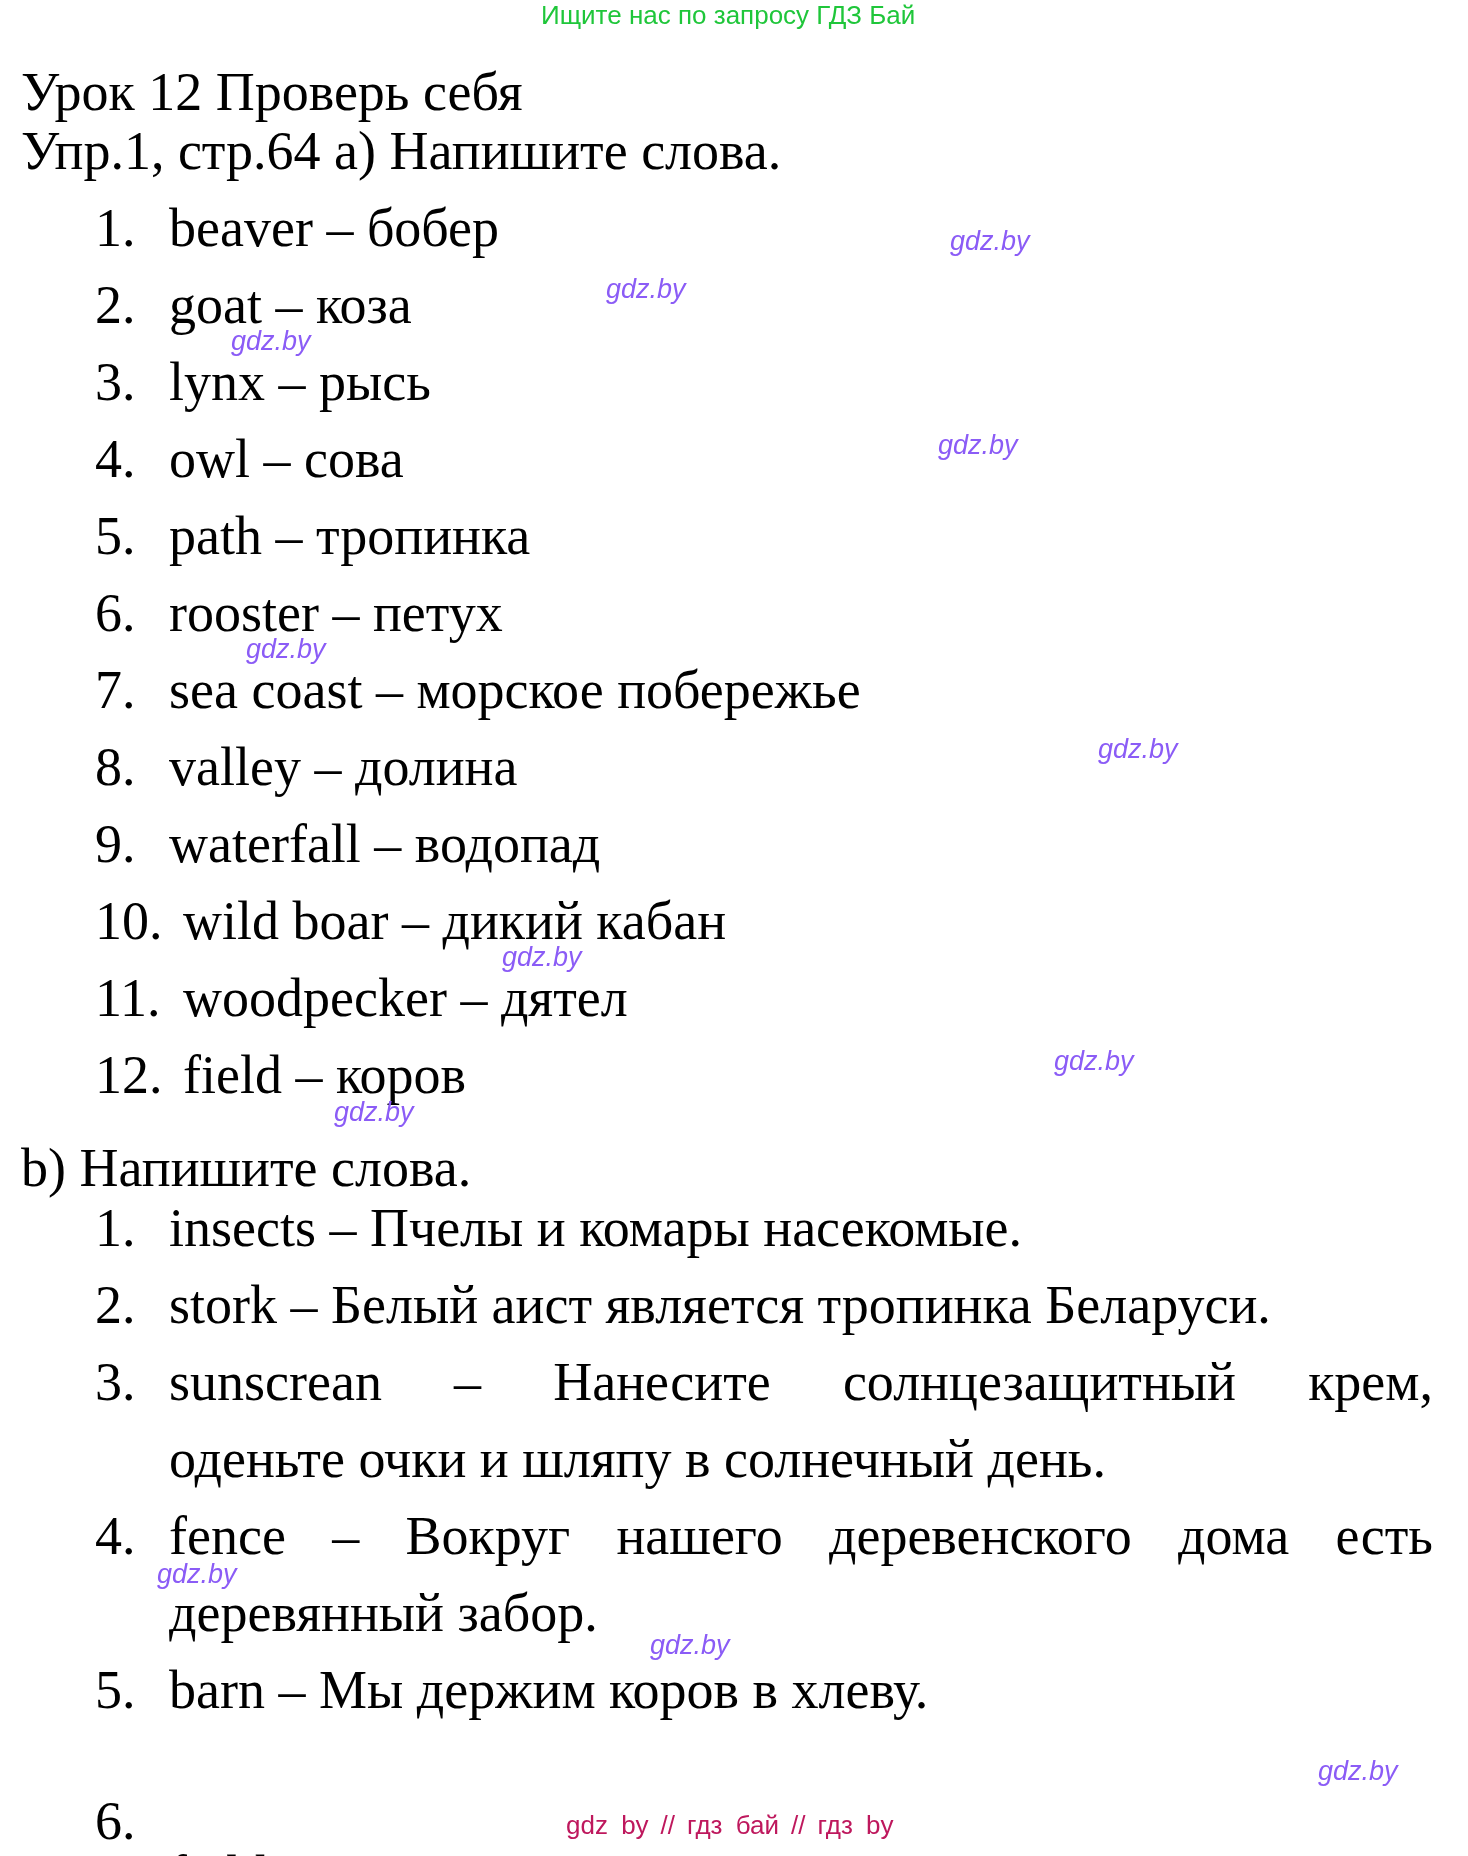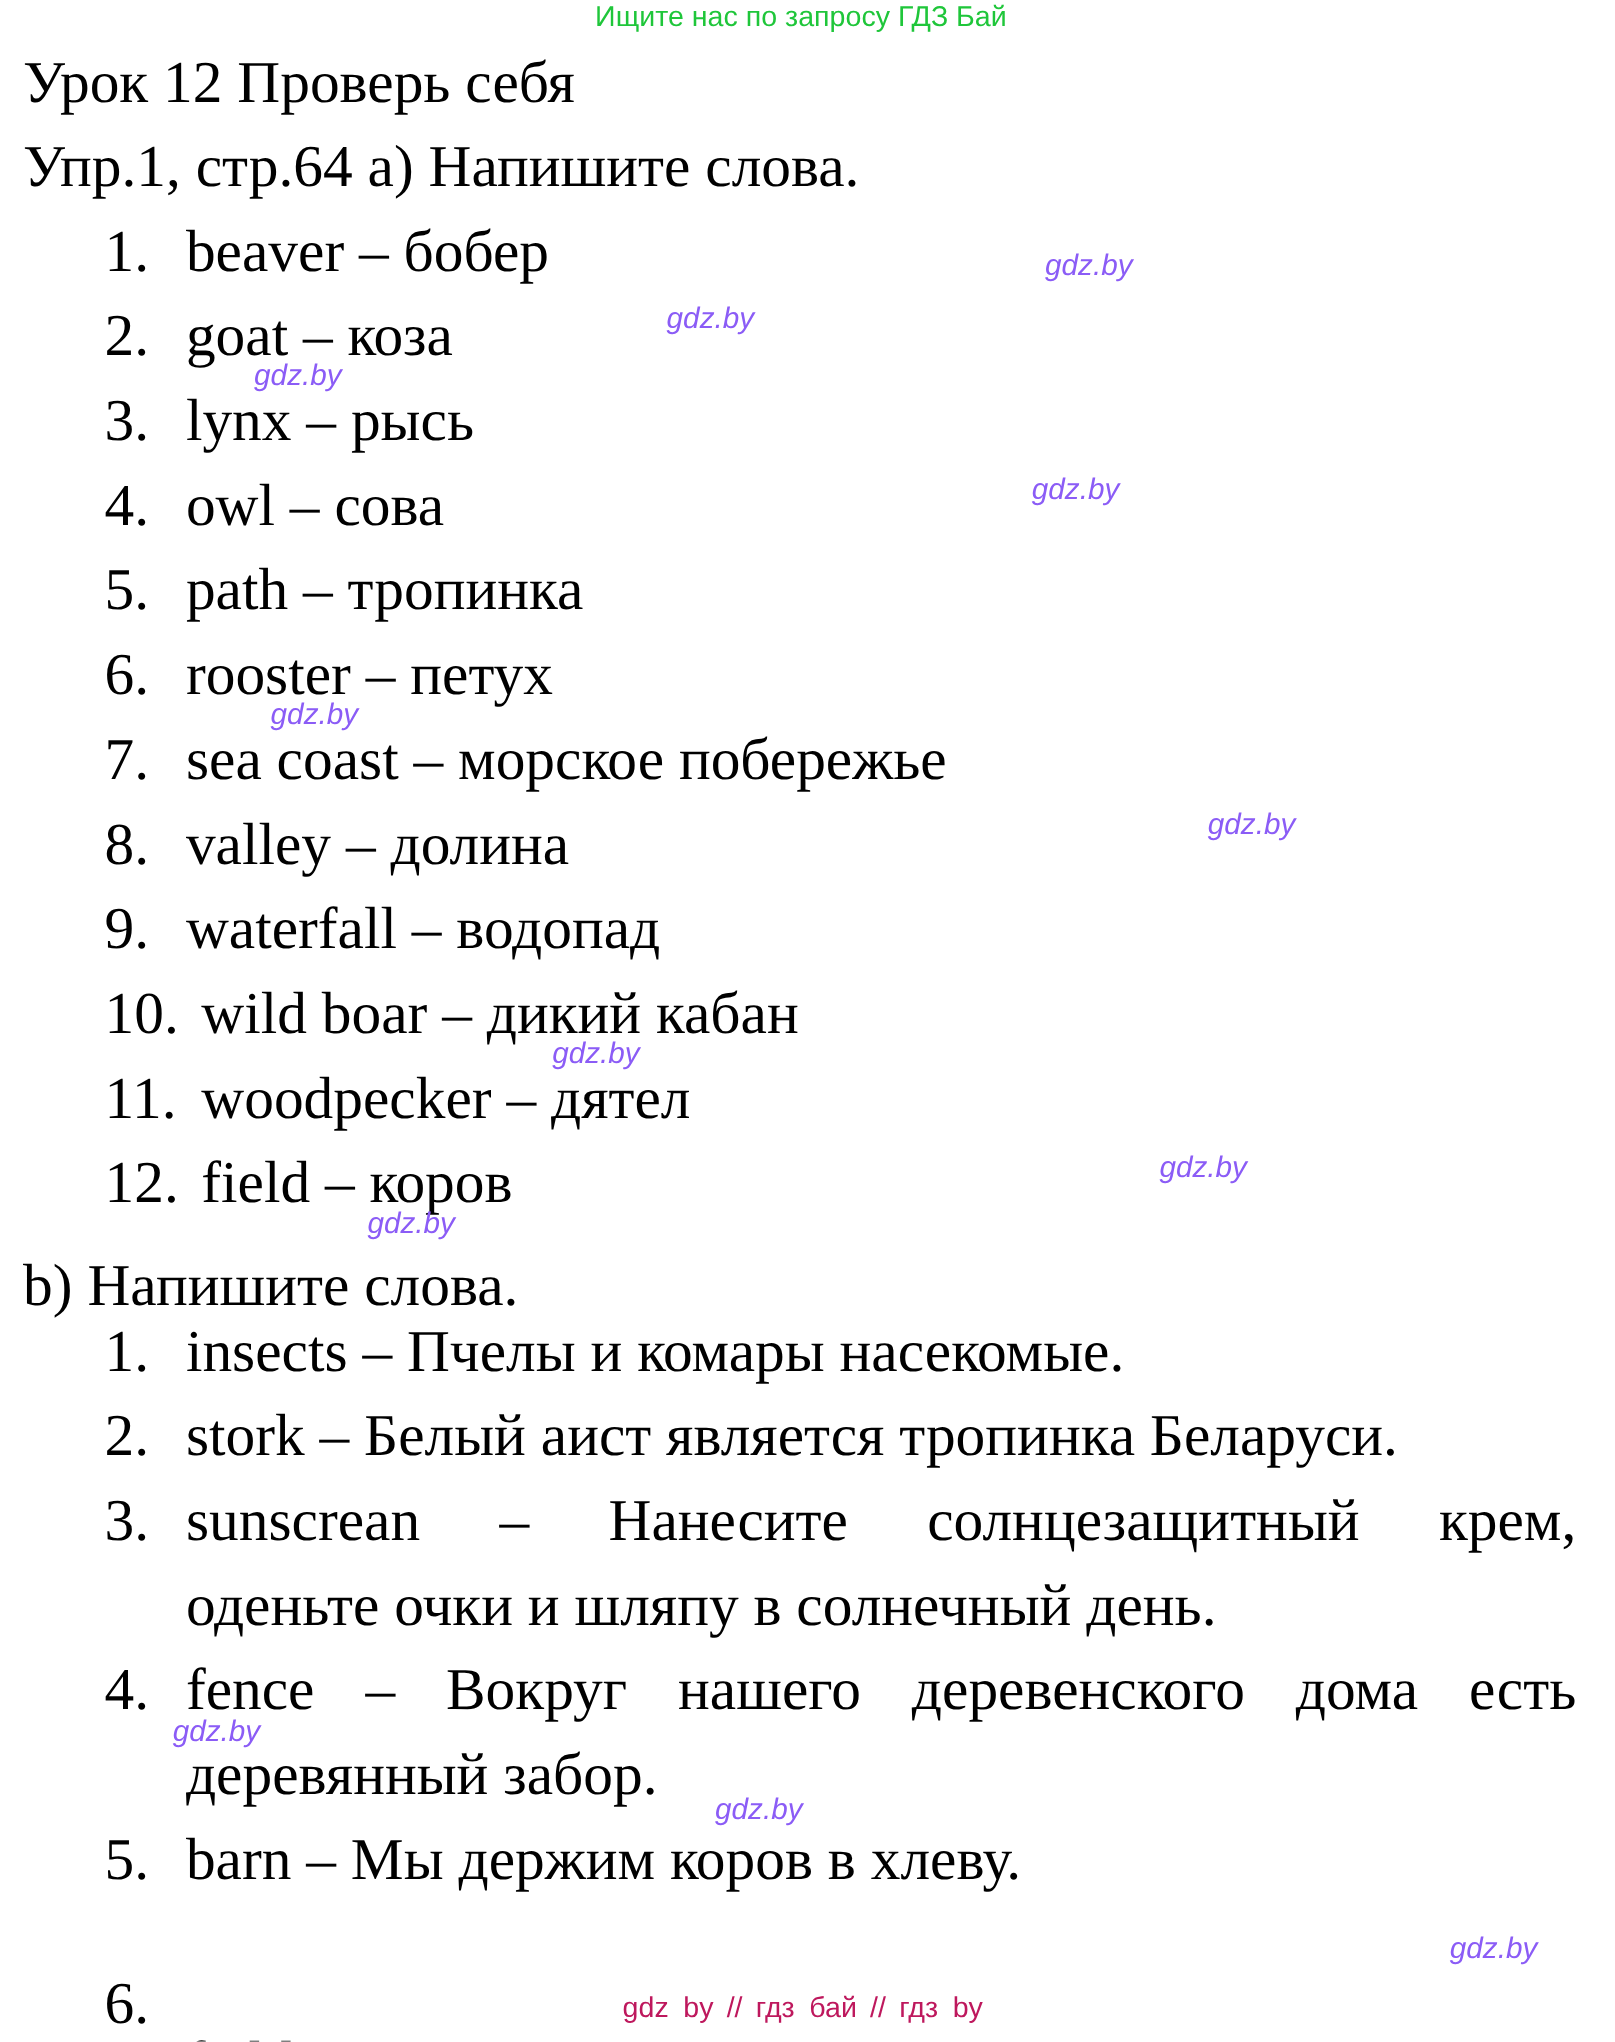--- a/index.html
+++ b/index.html
@@ -16,21 +16,21 @@
     .justified { display: flex; justify-content: space-between; }
     .wm { color: #8b5cf6; font-size: 27px; font-style: italic; }
     .footer { color: #be185d; font-size: 26px; left: 566px; top: 1812px; word-spacing: 6px; }
     .footer .sep { margin: 0 12px; }
   </style>
 </head>
 <body>
 
 <div class="sans header-link">Ищите нас по запросу ГДЗ Бай</div>
 
-<div class="serif title" style="top:48px;text-align:right;">Урок 12 Проверь себя</div>
+<div class="serif title" style="top:65px;text-align:right;">Урок 12 Проверь себя</div>
 <div class="serif title" style="top:124px;">Упр.1, стр.64 а) Напишите слова.</div>
 
 <div>
   <div class="serif item" style="top:201px; left:0; width:1468px;">
     <span class="num">1.</span>
     <span class="text-a">beaver – бобер</span>
   </div>
   <div class="serif item" style="top:278px; left:0; width:1468px;">
     <span class="num">2.</span>
     <span class="text-a">goat – коза</span>

